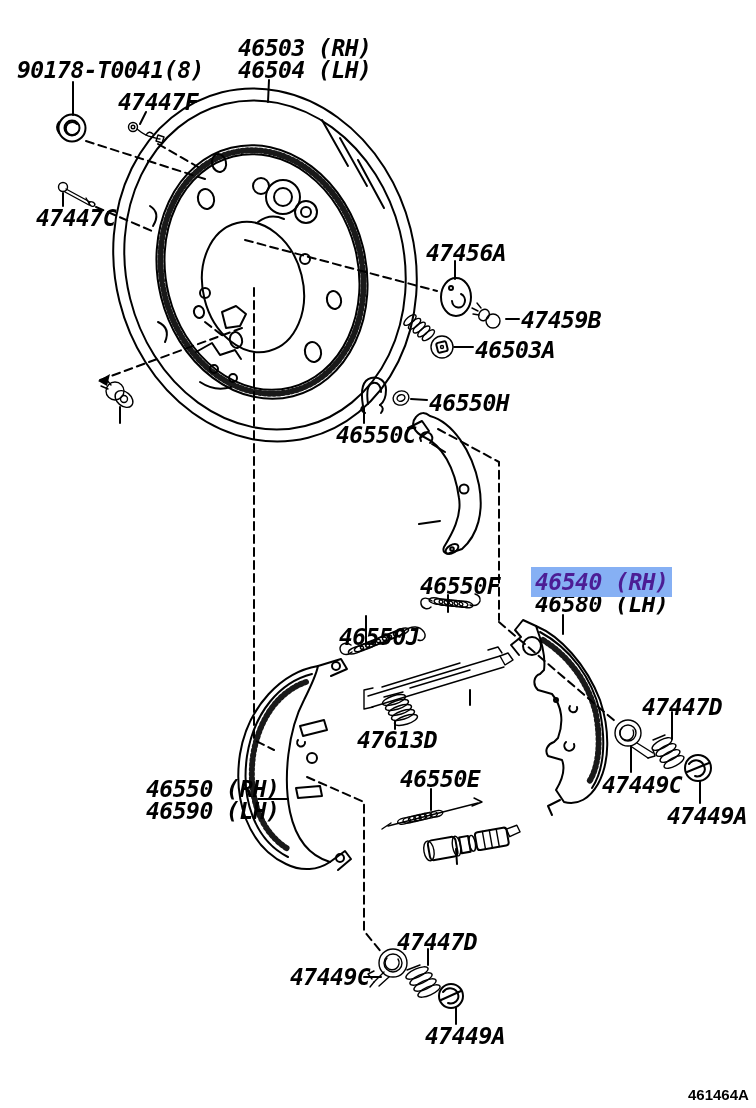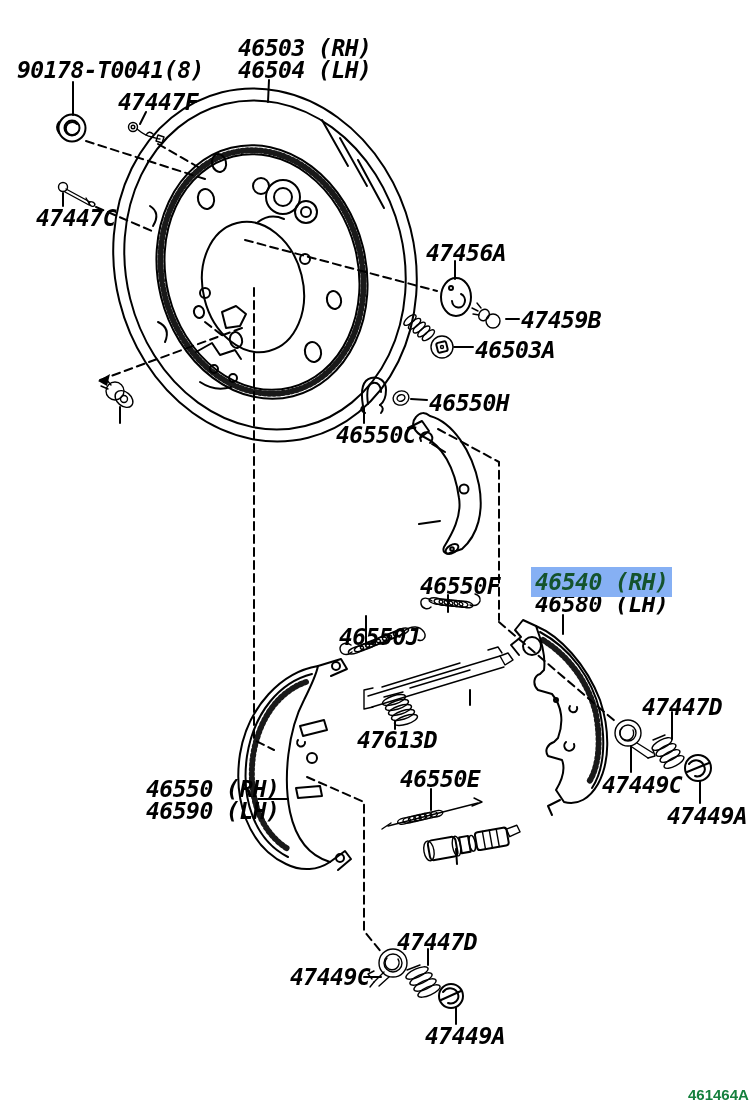--- a/index.html
+++ b/index.html
@@ -9,23 +9,23 @@
   .art path,.art ellipse,.art circle,.art line,.art rect{fill:none;stroke:#000;stroke-width:2;
         stroke-linecap:round;stroke-linejoin:round;}
   .art .thin path,.art .thin ellipse,.art .thin circle,.art .thin line{stroke-width:1.4;}
   .art .lead{stroke-width:1.3;}
   .art .dash{stroke-width:1.4;stroke-dasharray:8 5;}
   .art .hatch{stroke-width:6;stroke-dasharray:1.5 3.2;opacity:.9;}
   .art .fillb{fill:#000;stroke:none;}
   .lbl{position:absolute;font-weight:bold;font-size:23px;line-height:22px;letter-spacing:-0.5px;
        color:#000;white-space:nowrap;width:max-content;cursor:default;font-style:italic;}
   .lbl .ln{display:block;}
-  .hl{background:#86b0f4;color:#14532d;outline:4px solid #86b0f4;}
+  .hl{background:#86b0f4;color:#4c1d95;outline:4px solid #86b0f4;}
   .figcode{position:absolute;font-family:"Liberation Sans",sans-serif;font-weight:bold;
-       font-size:15px;color:#15803d;}
+       font-size:15px;color:#000000;}
 </style>
 </head>
 <body>
 
 <div class="stage">
 
   <svg class="art" width="756" height="1108" viewBox="0 0 756 1108">
 
     <g class="dash">
       <path d="M86,141 L208,180"></path>

